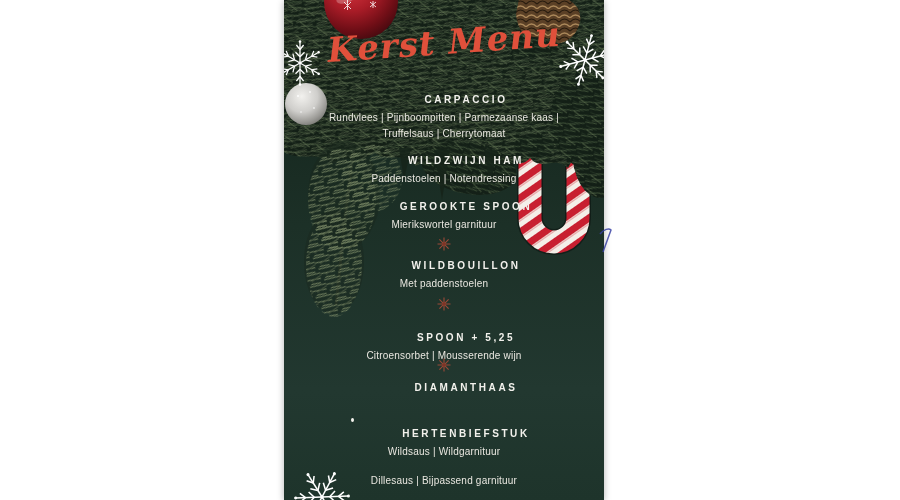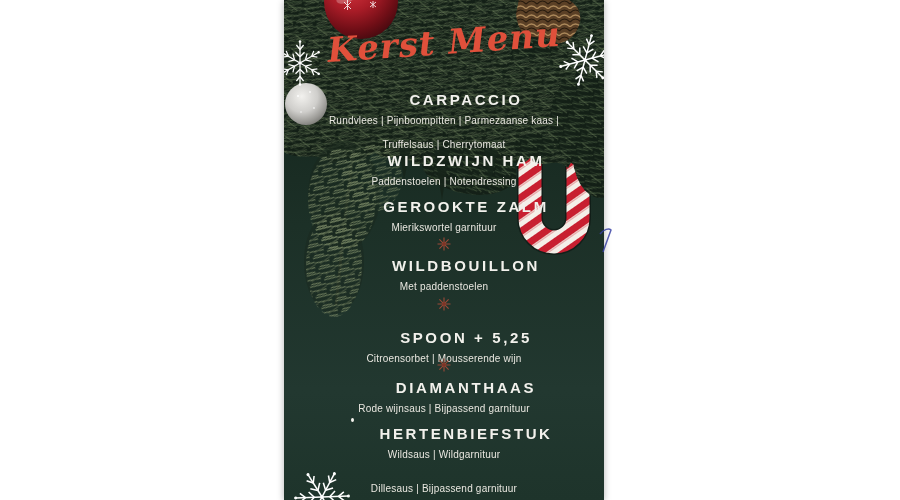--- a/index.html
+++ b/index.html
@@ -6,22 +6,22 @@
   .page{position:relative;width:900px;height:500px;background:#ffffff;overflow:hidden;
         font-family:"Liberation Sans",sans-serif;}
   .card{position:absolute;left:284px;top:0;width:320px;height:500px;overflow:hidden;
         background:linear-gradient(180deg,#101c14 0%,#16271e 18%,#1c3027 45%,#223830 78%,#1e342b 100%);
         box-shadow:0 1px 7px rgba(0,0,0,.30);}
   .decor{position:absolute;left:0;top:0;z-index:1;pointer-events:none;}
   .title{position:absolute;left:0;right:0;top:22px;margin:0;z-index:2;text-align:center;
          font-family:"DejaVu Serif",serif;font-style:italic;font-weight:700;
          font-size:34px;color:#e0503b;transform:rotate(-4deg);letter-spacing:1px;}
   .sec{position:absolute;left:0;right:0;z-index:2;text-align:center;}
-  .sec-name{font-size:15px;font-weight:700;letter-spacing:2.6px;color:#f2f1ec;line-height:11px;margin-bottom:5px;padding-left:44px;}
-  .sec-desc{font-size:10px;font-weight:400;letter-spacing:.2px;color:#e9e7e0;line-height:16px;margin-top:8px;}
+  .sec-name{font-size:10px;font-weight:700;letter-spacing:2.6px;color:#f2f1ec;line-height:11px;margin-bottom:5px;padding-left:44px;}
+  .sec-desc{font-size:10px;font-weight:400;letter-spacing:.2px;color:#e9e7e0;line-height:16px;}
   .s0{top:94px}.s1{top:155px}.s2{top:201px}.s3{top:260px}
   .s4{top:332px}.s5{top:382px}.s6{top:428px}.s7{top:473px}
   .divider{position:absolute;left:0;right:0;z-index:2;text-align:center;height:14px;}
   .d1{top:237px}.d2{top:297px}.d3{top:358px}
   .white-dot{position:absolute;left:67px;top:418px;width:3px;height:4px;border-radius:50%;
              background:#f5f4ef;z-index:2;}
   .pen-mark{position:absolute;left:598px;top:226px;z-index:3;}
 </style>
 </head>
 <body>
@@ -149,21 +149,21 @@
       <div class="sec-desc">Rundvlees | Pijnboompitten | Parmezaanse kaas |</div>
       <div class="sec-desc">Truffelsaus | Cherrytomaat</div>
     </div>
 
     <div class="sec s1">
       <div class="sec-name">WILDZWIJN HAM</div>
       <div class="sec-desc">Paddenstoelen | Notendressing</div>
     </div>
 
     <div class="sec s2">
-      <div class="sec-name">GEROOKTE ZALM</div>
+      <div class="sec-name">GEROOKTE SPOON</div>
       <div class="sec-desc">Mierikswortel garnituur</div>
     </div>
 
     <div class="divider d1">
       <svg width="14" height="14" viewBox="0 0 14 14">
         <g stroke="#9c4a38" stroke-width="1.1" fill="none">
           <path d="M7,0.5 V13.5 M0.5,7 H13.5 M2.4,2.4 L11.6,11.6 M11.6,2.4 L2.4,11.6"></path>
         </g>
         <circle cx="7" cy="7" r="1.8" fill="#7e3426"></circle>
       </svg>
@@ -192,21 +192,20 @@
       <svg width="14" height="14" viewBox="0 0 14 14">
         <g stroke="#9c4a38" stroke-width="1.1" fill="none">
           <path d="M7,0.5 V13.5 M0.5,7 H13.5 M2.4,2.4 L11.6,11.6 M11.6,2.4 L2.4,11.6"></path>
         </g>
         <circle cx="7" cy="7" r="1.8" fill="#7e3426"></circle>
       </svg>
     </div>
 
     <div class="sec s5">
       <div class="sec-name">DIAMANTHAAS</div>
-      <div class="sec-desc">Rode wijnsaus | Bijpassend garnituur</div>
     </div>
 
     <div class="white-dot"></div>
 
     <div class="sec s6">
       <div class="sec-name">HERTENBIEFSTUK</div>
       <div class="sec-desc">Wildsaus | Wildgarnituur</div>
     </div>
 
     <div class="sec s7">

